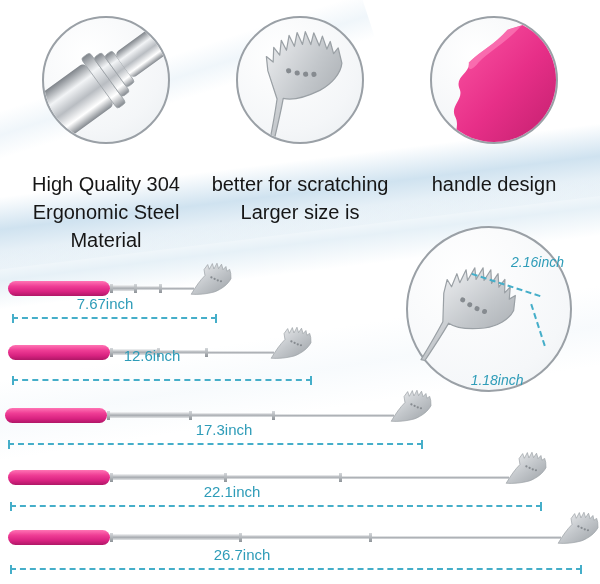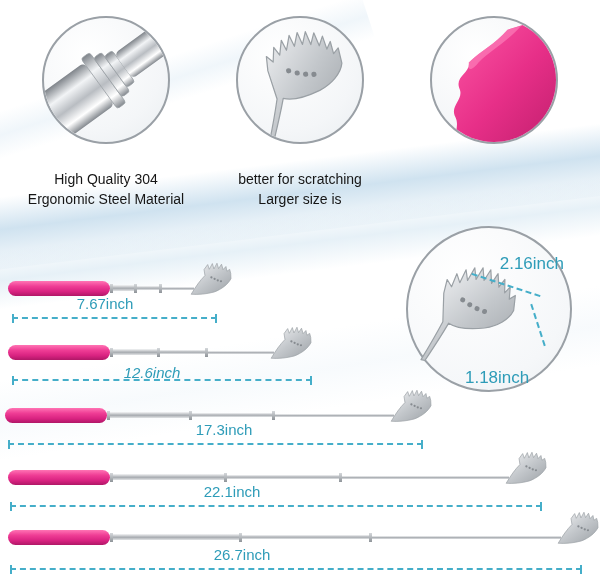--- a/index.html
+++ b/index.html
@@ -17,21 +17,21 @@
   .band4 { top:330px; left:-60px; width:760px; height:80px; transform:rotate(-9deg);
            background:linear-gradient(180deg, rgba(180,210,232,0) 0%, rgba(180,210,232,.10) 50%, rgba(180,210,232,0) 100%); }
 
   
   .features { position:absolute; top:16px; left:0; width:600px; display:flex; justify-content:space-between; padding:0 14px; }
   .feature { width:184px; text-align:center; }
   .fcircle { width:128px; height:128px; margin:0 auto; border-radius:50%; border:2px solid #9aa0a6;
              background:radial-gradient(circle at 35% 30%, #ffffff 0%, #f4f6f8 65%, #e9edf0 100%);
              overflow:hidden; position:relative; }
   .fcircle svg { position:absolute; left:0; top:0; width:100%; height:100%; }
-  .caption { margin-top:26px; font-size:14px; line-height:1.4; color:#161616; }
+  .caption { margin-top:26px; font-size:20px; line-height:1.4; color:#161616; }
   .caption span { display:block; }
 
   
   .scr { position:absolute; height:20px; display:flex; align-items:center; }
   .handle { width:102px; height:15px; flex:none; border-radius:8px;
             background:linear-gradient(180deg,#ff74b4 0%,#ef3d95 35%,#d92381 70%,#b01767 100%); }
   .collar { width:3px; height:9px; flex:none; background:linear-gradient(180deg,#d5d8db,#8f9499); }
   .shaft { background:linear-gradient(180deg,#f4f5f6,#a7abb0 55%,#e2e4e6); }
   .s1 { height:6px; flex:2; }
   .s2 { height:4px; flex:2; }
@@ -45,21 +45,21 @@
   .dash::after { right:0; }
   .sizelabel { position:absolute; color:#2e9cb8; font-size:15px; transform:translateX(-50%); white-space:nowrap; }
 
   
   .callout { position:absolute; left:406px; top:226px; width:166px; height:166px; border-radius:50%;
              border:2px solid #9aa0a6; background:radial-gradient(circle at 35% 30%, #ffffff 0%, #f5f7f9 70%, #eceff2 100%); }
   .callout .bigclaw { position:absolute; left:2px; top:24px; width:120px; height:120px; transform:rotate(14deg); }
   .mdash { position:absolute; height:0; border-top:2px dashed #45aec9; }
   .mdash.w { width:72px; left:62px; top:56px; transform:rotate(18deg); }
   .mdash.h { width:44px; left:108px; top:96px; transform:rotate(72deg); }
-  .mlabel { position:absolute; color:#2e9cb8; font-size:17px; white-space:nowrap; }
+  .mlabel { position:absolute; color:#2e9cb8; font-size:14px; white-space:nowrap;font-style:italic; }
   .mlabel.w { right:6px; top:26px; }
   .mlabel.h { left:55%; bottom:2px; transform:translateX(-50%); }
 
   .hiddendefs { position:absolute; width:0; height:0; }
 </style>
 </head>
 <body>
 
 <div class="stage">
 
@@ -137,20 +137,21 @@
     </div>
 
     <div class="feature">
       <div class="fcircle">
         <svg viewBox="0 0 128 128">
           <path d="M30,136 C18,122 30,114 24,102 C18,90 34,84 28,72 C24,60 40,56 38,46 C52,32 64,28 78,12 L150,-10 L150,136 Z" fill="url(#g-pink)"></path>
           <path d="M38,46 C52,32 64,28 78,12 L92,8 C76,26 62,32 48,46 C42,54 36,56 38,46 Z" fill="#ff8ec2" opacity="0.55"></path>
         </svg>
       </div>
       <div class="caption">
+        <span>handle design</span>
       </div>
     </div>
 
   </div>
 
   <div class="scr" style="left:8px; top:278px; width:225px;">
     <div class="handle"></div>
     <div class="collar"></div>
     <div class="shaft s1"></div>
     <div class="collar"></div>
@@ -214,21 +215,21 @@
       </svg>
   </div>
 
   <div class="dash" style="left:12px; top:317px; width:205px;"></div>
   <div class="dash" style="left:12px; top:379px; width:300px;"></div>
   <div class="dash" style="left:8px;  top:443px; width:415px;"></div>
   <div class="dash" style="left:10px; top:505px; width:532px;"></div>
   <div class="dash" style="left:10px; top:568px; width:572px;"></div>
 
   <span class="sizelabel" style="left:105px; top:295px;">7.67inch</span>
-  <span class="sizelabel" style="left:152px; top:364px;font-style:italic;">12.6inch</span>
+  <span class="sizelabel" style="left:152px; top:347px;">12.6inch</span>
   <span class="sizelabel" style="left:192px; top:421px;margin-left:32px;">17.3inch</span>
   <span class="sizelabel" style="left:232px; top:483px;">22.1inch</span>
   <span class="sizelabel" style="left:242px; top:546px;">26.7inch</span>
 
   <div class="callout">
     <svg class="bigclaw" viewBox="0 0 120 120">
       <use href="#claw-big-sym"></use>
     </svg>
     <div class="mdash w"></div>
     <div class="mdash h"></div>

